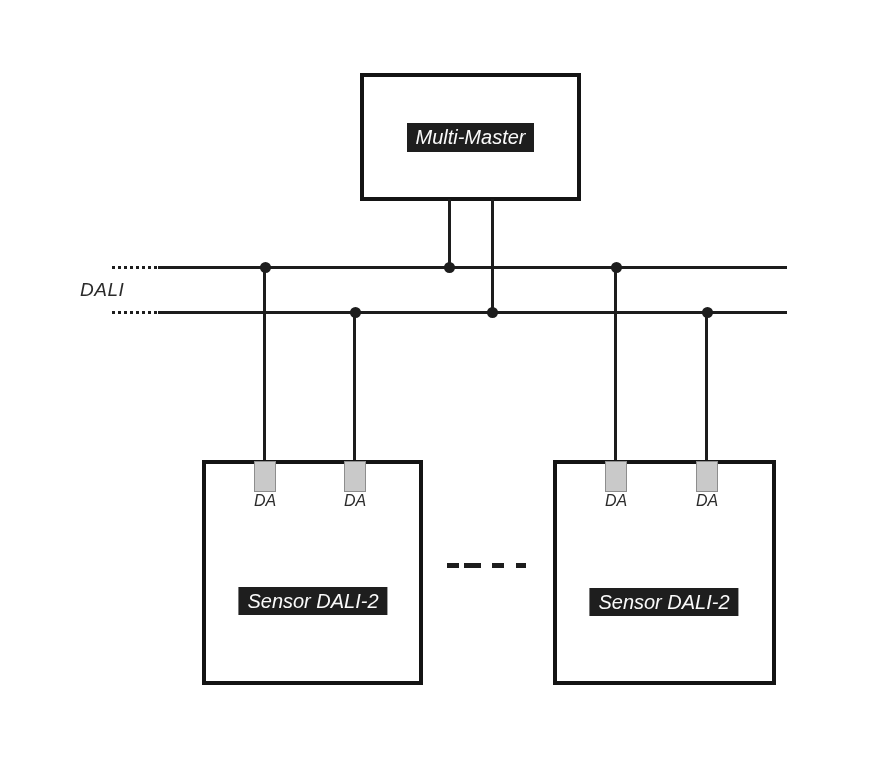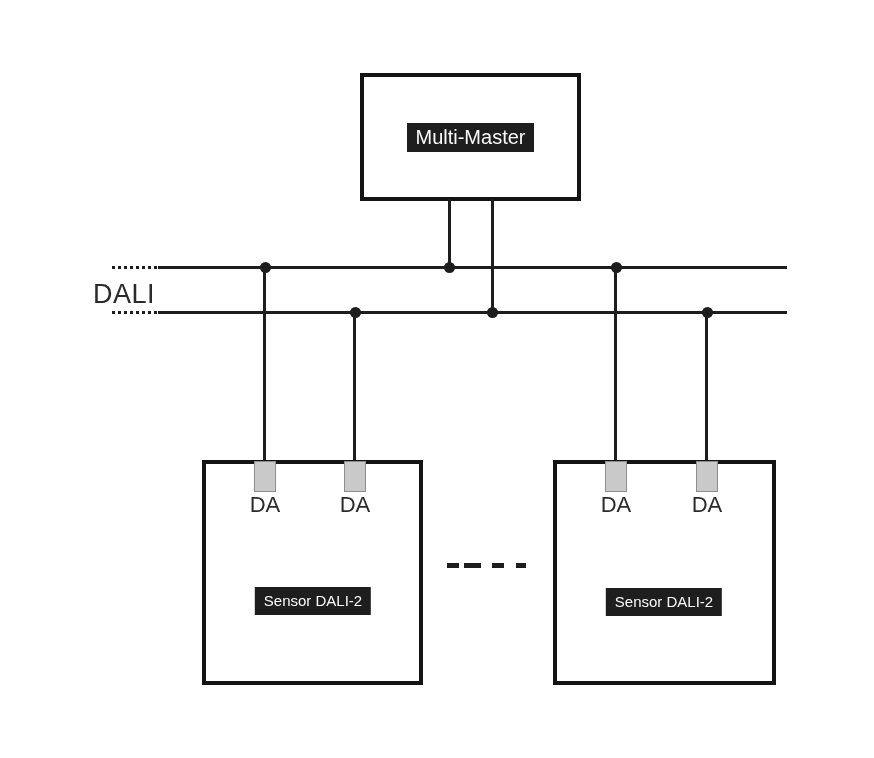--- a/index.html
+++ b/index.html
@@ -10,21 +10,21 @@
     --color-text:#2b2b2b;
     --color-terminal-fill:#c9c9c9;
     --color-terminal-border:#8d8d8d;
     --color-background:#ffffff;
   }
   *{margin:0;padding:0;box-sizing:border-box;}
   html,body{background:var(--color-background);}
   body{font-family:"Liberation Sans","DejaVu Sans",sans-serif;}
   .canvas{
     position:relative;width:874px;height:758px;
-    background:var(--color-background);overflow:hidden;
+    background:var(--color-background);overflow:hidden;font-style:italic;
   }
   
   .controller-box{
     position:absolute;left:360px;top:73px;width:221px;height:128px;
     border:4px solid var(--color-box-border);background:var(--color-background);
     display:flex;align-items:center;justify-content:center;
   }
   .dark-label{
     background:var(--color-label-bg);color:var(--color-label-text);
     text-align:center;font-size:20px;line-height:27px;
@@ -35,43 +35,43 @@
   .hline.dotted{
     background:repeating-linear-gradient(90deg,
       var(--color-line) 0 3px, transparent 3px 6px);
   }
   .vline{position:absolute;width:3px;background:var(--color-line);}
   .dot{
     position:absolute;width:11px;height:11px;border-radius:50%;
     background:var(--color-line);
   }
   .bus-label{
-    position:absolute;left:93px;top:279px;font-size:27px;
+    position:absolute;left:80px;top:279px;font-size:19px;
     color:var(--color-text);letter-spacing:0.5px;
   }
   
   .sensor-box{
     position:absolute;top:460px;height:225px;
     border:4px solid var(--color-box-border);background:var(--color-background);
   }
   .sensor-box.left{left:202px;width:221px;}
   .sensor-box.right{left:553px;width:223px;}
   .terminal{
     position:absolute;top:461px;width:22px;height:31px;
     background:var(--color-terminal-fill);
     border:1.5px solid var(--color-terminal-border);
   }
   .terminal-label{
     position:absolute;top:492px;width:60px;text-align:center;
-    font-size:22px;color:var(--color-text);
+    font-size:16px;color:var(--color-text);
   }
   .sensor-label{
     position:absolute;transform:translateX(-50%);
     background:var(--color-label-bg);color:var(--color-label-text);
-    font-size:15px;line-height:24px;padding:2px 9px;white-space:nowrap;
+    font-size:20px;line-height:24px;padding:2px 9px;white-space:nowrap;
   }
   
   .dashes{position:absolute;left:447px;top:563px;display:flex;}
   .dashes span{display:inline-block;height:5px;background:var(--color-line);}
   .dashes span:nth-child(1){width:12px;margin-right:5px;}
   .dashes span:nth-child(2){width:17px;margin-right:11px;}
   .dashes span:nth-child(3){width:12px;margin-right:12px;}
   .dashes span:nth-child(4){width:10px;}
 </style>
 </head>

